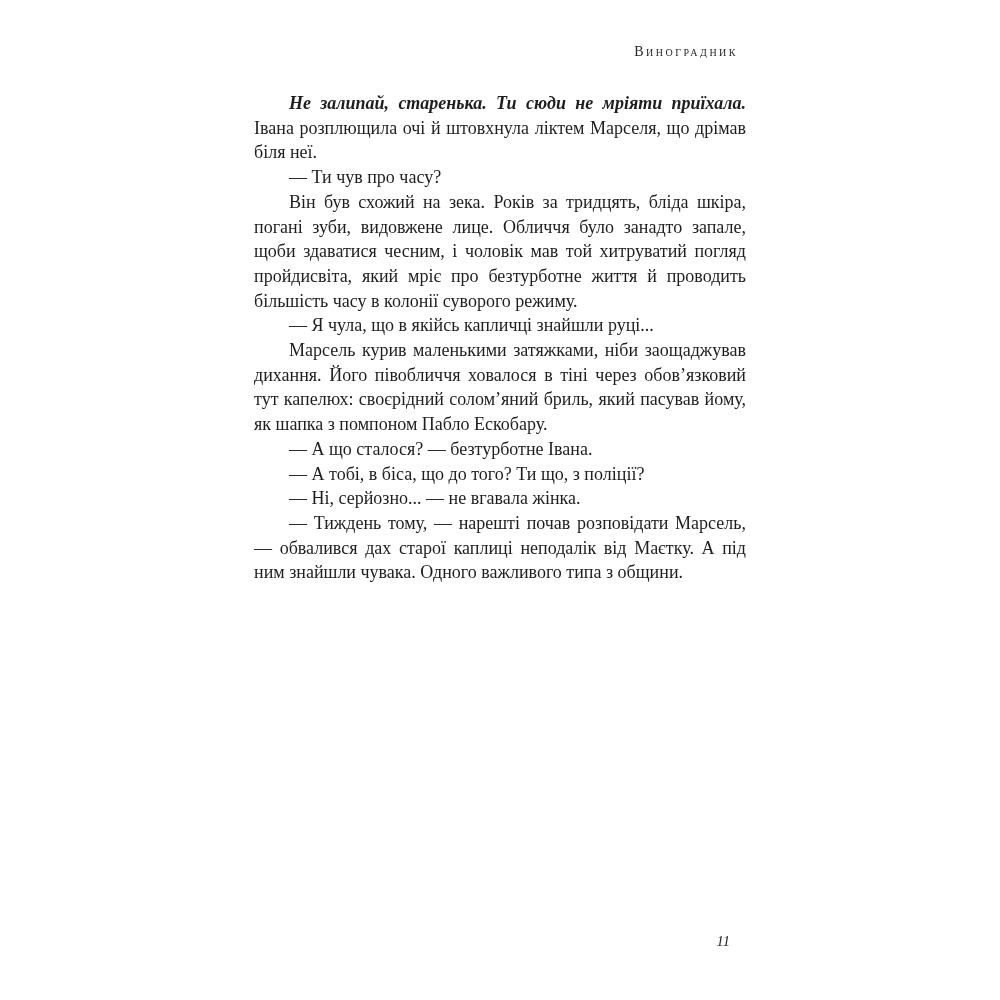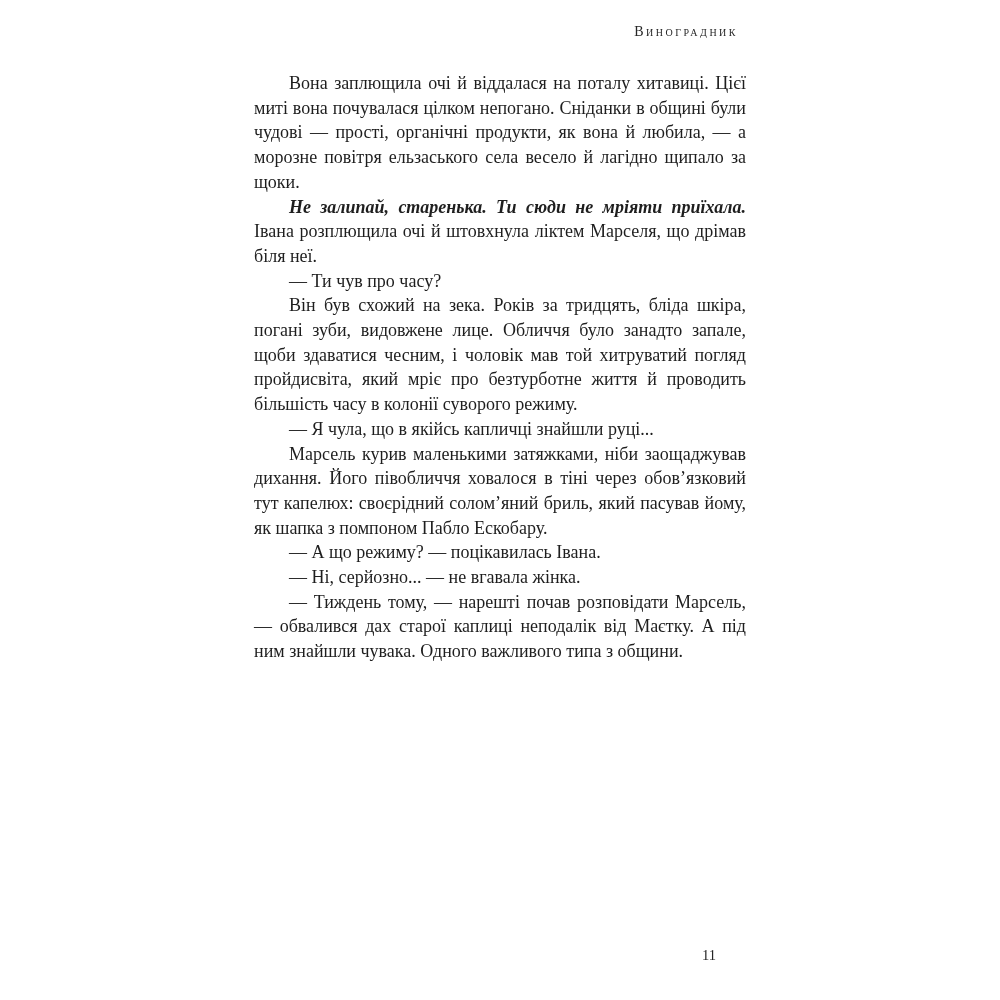--- a/index.html
+++ b/index.html
@@ -14,20 +14,21 @@
     background: #ffffff;
     color: #1e1e1e;
     font-family: "Liberation Serif", "DejaVu Serif", serif;
     overflow: hidden;
   }
   .text-column {
     width: 492px;
     margin-left: 254px;
     padding-top: 24px;
     box-sizing: border-box;
+    margin-top: 20px;
   }
   .running-head {
     text-align: right;
     padding-right: 8px;
     font-size: 14px;
     font-variant: small-caps;
     letter-spacing: 2.5px;
     color: #262626;
   }
   .body-text {
@@ -43,51 +44,51 @@
     padding: 0;
     text-indent: 35px;
   }
   .italic-lead {
     font-style: italic;
     font-weight: bold;
   }
   .folio {
     position: absolute;
     top: 933px;
-    right: 284px;
+    right: 270px;
     font-size: 14.5px;
+    font-style: italic;
     color: #242424;
-    margin-top: 14px;
   }
 </style>
 </head>
 <body>
 
 <div class="page">
   <div class="text-column">
 
     <div class="running-head">Виноградник</div>
 
     <div class="body-text">
-      <p>Вона заплющила очі й віддалася на поталу хитавиці. Цієї миті вона почувалася цілком непогано. Сніданки в общині були чудові — прості, органічні продукти, як вона й любила, — а морозне повітря ельзаського села весело й лагідно щипало за щоки.</p>
 
       <p><span class="italic-lead">Не залипай, старенька. Ти сюди не мріяти приїхала.</span><span> Івана розплющила очі й штовхнула ліктем Марселя, що дрімав біля неї.</span></p>
 
       <p>— Ти чув про часу?</p>
 
 
       <p>Він був схожий на зека. Років за тридцять, бліда шкіра, погані зуби, видовжене лице. Обличчя було занадто запале, щоби здаватися чесним, і чоловік мав той хитруватий погляд пройдисвіта, який мріє про безтурботне життя й проводить більшість часу в колонії суворого режиму.</p>
 
       <p>— Я чула, що в якійсь капличці знайшли руці...</p>
 
 
       <p>Марсель курив маленькими затяжками, ніби заощаджував дихання. Його півобличчя ховалося в тіні через обов’язковий тут капелюх: своєрідний солом’яний бриль, який пасував йому, як шапка з помпоном Пабло Ескобару.</p>
 
-      <p>— А що режиму? — поцікавилась Івана.</p>
+      <p>— А що сталося? — безтурботне Івана.</p>
 
+      <p>— А тобі, в біса, що до того? Ти що, з поліції?</p>
 
 
       <p>— Ні, серйозно... — не вгавала жінка.</p>
 
       <p>— Тиждень тому, — нарешті почав розповідати Марсель, — обвалився дах старої каплиці неподалік від Маєтку. А під ним знайшли чувака. Одного важливого типа з общини.</p>
     </div>
   </div>
 
   <div class="folio">11</div>
 </div>

